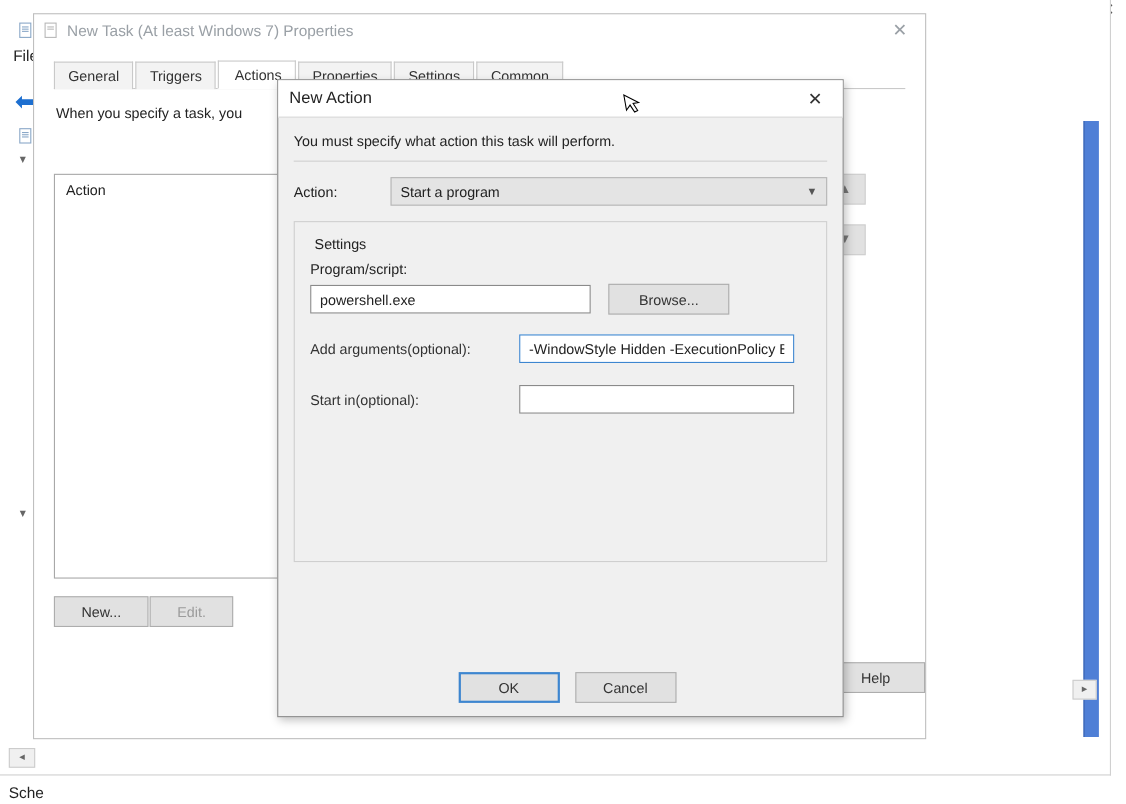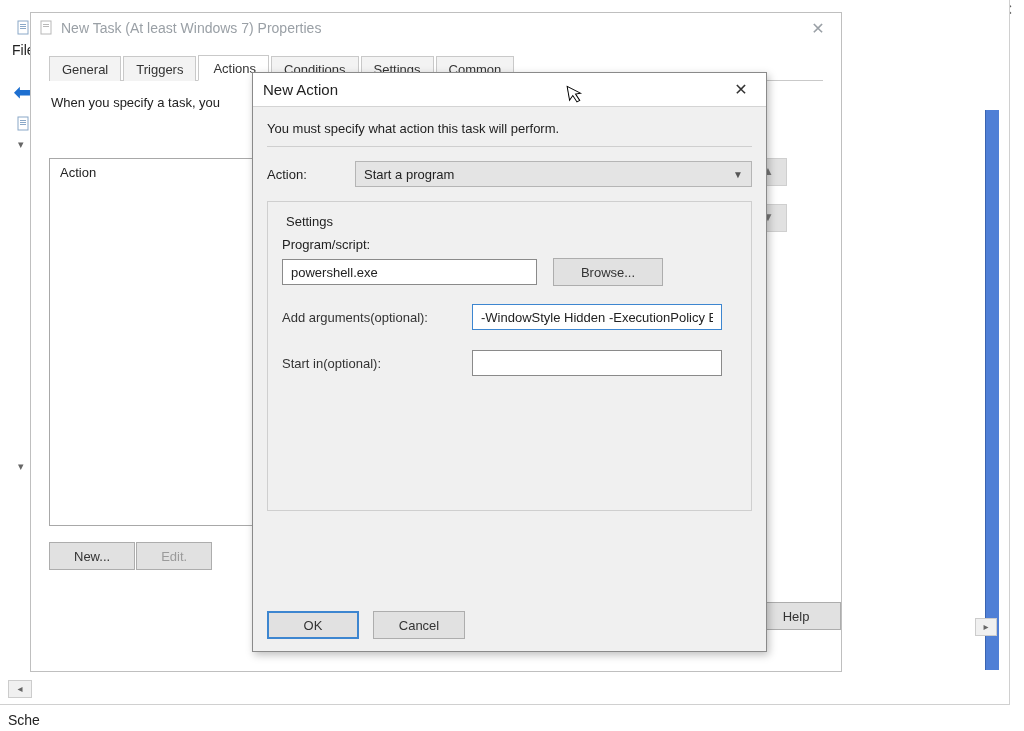--- a/index.html
+++ b/index.html
@@ -250,22 +250,22 @@
     font-family: inherit;
   }
   .prog-row { display:flex; gap: 16px; margin-bottom: 18px; align-items:center; }
   .prog-row .text-input { width: 255px; }
   .browse-btn { width: 110px; }
   .grid2 { display:grid; grid-template-columns: 190px 1fr; row-gap: 20px; align-items:center; }
   .grid2 .text-input { width: 250px; }
   .text-input.active { border: 1.5px solid #3d86d0; }
 
   .modal-footer {
-    position: absolute; left: 0; right: 0; bottom: 12px;
-    display: flex; justify-content: flex-start; gap: 14px;
+    position: absolute; left: 12px; right: 0; bottom: 12px;
+    display: flex; justify-content: center; gap: 14px;
     padding: 0 14px;
   }
   .modal-footer .wbtn { width: 92px; padding: 0; text-align:center; }
 </style>
 </head>
 <body>
 
 <div class="bg-far">
   <div class="bg-far-close">✕</div>
 </div>
@@ -307,21 +307,21 @@
         </svg>
     </span>
     <span class="props-title">New Task (At least Windows 7) Properties</span>
     <span class="props-close">✕</span>
   </div>
   <div class="props-body">
     <div class="tabstrip">
       <div class="tab">General</div>
       <div class="tab">Triggers</div>
       <div class="tab active">Actions</div>
-      <div class="tab">Conditions</div>
+      <div class="tab">Properties</div>
       <div class="tab">Settings</div>
       <div class="tab">Common</div>
     </div>
 
     <div class="props-instruction">When you specify a task, you</div>
 
     <div class="actions-area">
       <div class="actions-list">
         <div class="actions-header">Action</div>
       </div>

